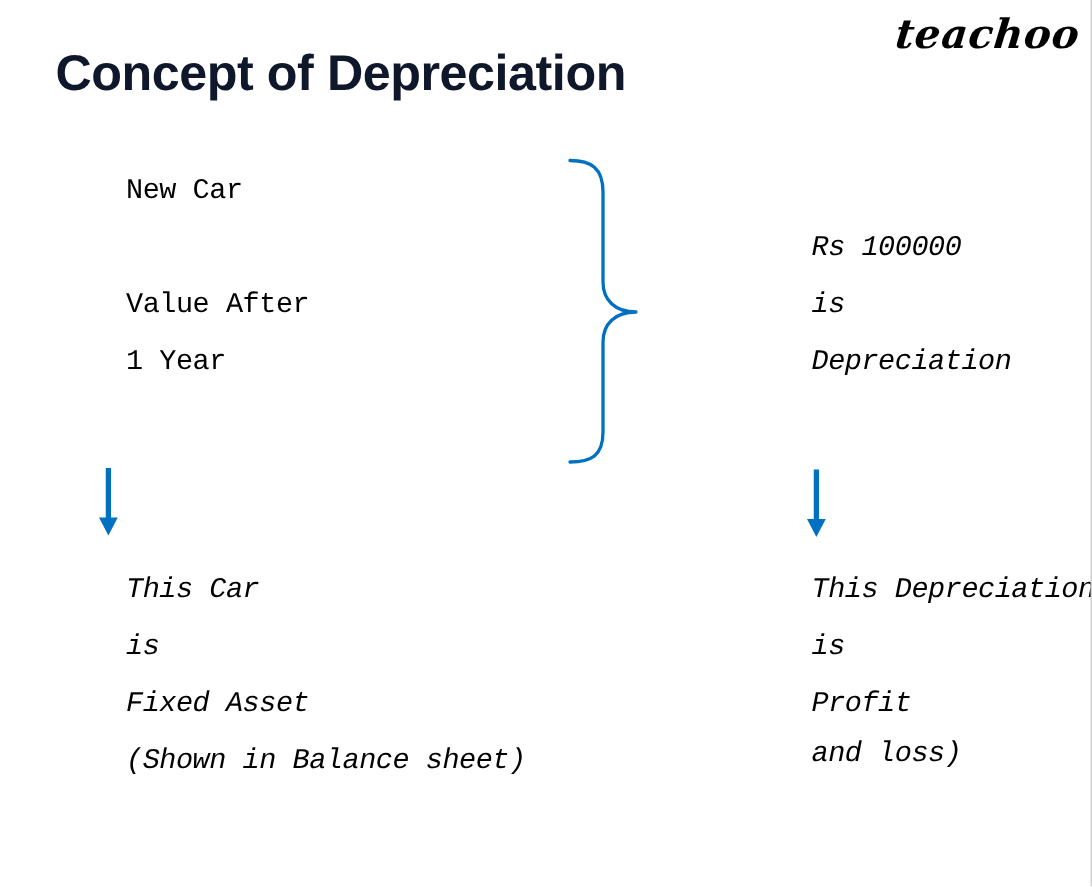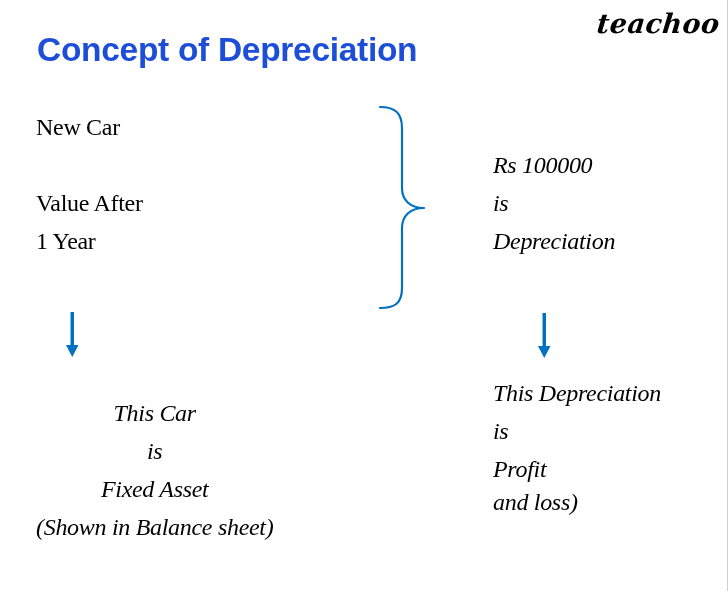--- a/index.html
+++ b/index.html
@@ -37,39 +37,40 @@
       transform: skewX(-6deg);
     }
     .title {
       position: absolute;
       left: 37px;
       top: 31px;
       font-family: "Liberation Sans", "DejaVu Sans", sans-serif;
       font-weight: bold;
       font-size: 33.5px;
       letter-spacing: -0.3px;
-      color: #1d4ed8;
+      color: #0f172a;
       white-space: nowrap;
     }
     .block {
       position: absolute;
-      font-size: 24px;
+      font-size: 19px;
       line-height: 38px;
       white-space: nowrap;
-      font-family: Liberation Serif, serif;
+      font-family: Liberation Mono, monospace;
       letter-spacing: -0.3px;
+      margin-left: 48px;
     }
     .block .line {
       display: block;
       height: 38px;
     }
     .italic { font-style: italic; }
     .left-top { left: 36px; top: 108px; }
     .right-top { left: 493px; top: 146px; }
-    .left-bottom { left: 36px; top: 394px; text-align: center; }
+    .left-bottom { left: 36px; top: 374px; }
     .right-bottom { left: 493px; top: 374px; }
     .right-bottom .line.wrap2 { height: 33px; line-height: 33px; margin-top: -2px; }
     .brace {
       position: absolute;
       left: 370px;
       top: 100px;
       width: 70px;
       height: 215px;
     }
     .arrow {

